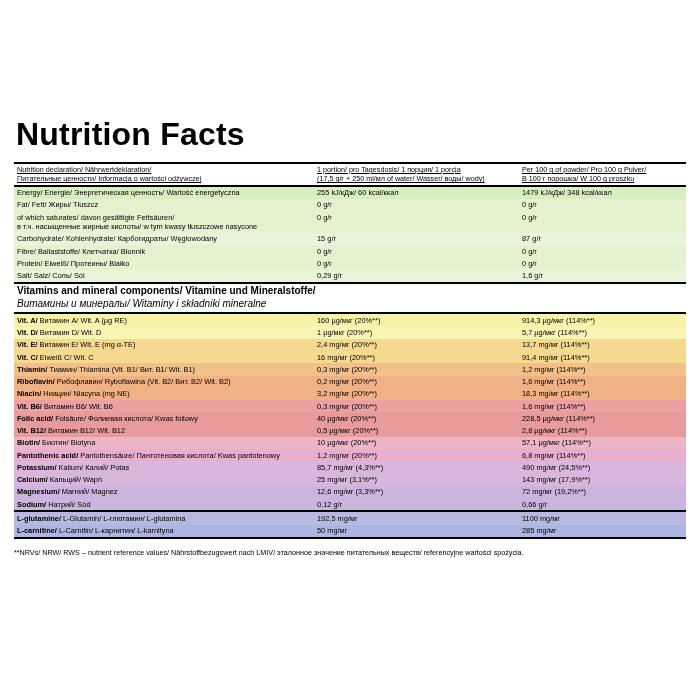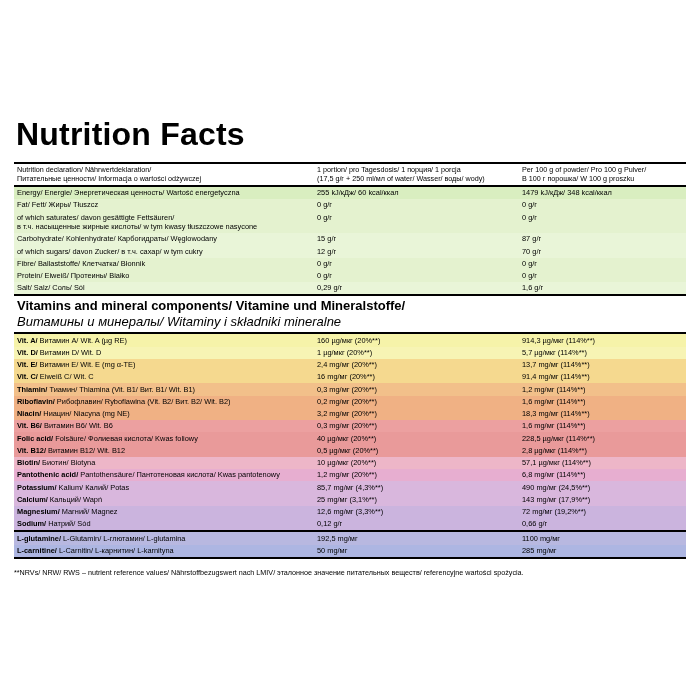--- a/index.html
+++ b/index.html
@@ -36,20 +36,21 @@
   }
   col.c1{width:300px;}
   col.c2{width:205px;}
   col.c3{width:167px;}
 
   .hdr td{
     font-size:7.2px;
     padding-top:3px;
     padding-bottom:4px;
     vertical-align:top;
+    text-decoration:underline;
   }
   .rule-top{border-top:2.5px solid #000;}
   .rule-bot{border-bottom:2.5px solid #000;}
 
   .b{font-weight:bold;text-align:right;}
   .two-line{display:block;}
 
   
   .r-green   {background:#d9eec0;}
   .r-green2  {background:#e4f2cf;}
@@ -64,21 +65,21 @@
   .r-pink    {background:#edb6c8;}
   .r-pink2   {background:#e7aed0;}
   .r-violet  {background:#d9b7dd;}
   .r-violet2 {background:#cbb4de;}
   .r-blue    {background:#b8b8e0;}
   .r-blue2   {background:#adb6e2;}
 
   .sectionhdr td{
     background:#ffffff;
     font-weight:bold;
-    font-size:13px;
+    font-size:10px;
     padding-top:4px;
     padding-bottom:3px;
   }
   .sectionhdr .sub{font-weight:normal;font-style:italic;}
 
   .footnote{
     width:672px;
     font-size:7.2px;
     margin-top:9px;
     line-height:1.3;
@@ -129,25 +130,20 @@
           <span class="two-line">в т.ч. насыщенные жирные кислоты/ w tym kwasy tłuszczowe nasycone</span>
         </td>
         <td>0 g/г</td>
         <td>0 g/г</td>
       </tr>
       <tr class="r-ltgreen">
         <td>Carbohydrate/ Kohlenhydrate/ Карбогидраты/ Węglowodany</td>
         <td>15 g/г</td>
         <td>87 g/г</td>
       </tr>
-      <tr class="r-ltgreen">
-        <td>of which sugars/ davon Zucker/ в т.ч. сахар/ w tym cukry</td>
-        <td>12 g/г</td>
-        <td>70 g/г</td>
-      </tr>
       <tr class="r-green2">
         <td>Fibre/ Ballaststoffe/ Клетчатка/ Błonnik</td>
         <td>0 g/г</td>
         <td>0 g/г</td>
       </tr>
       <tr class="r-green2">
         <td>Protein/ Eiweiß/ Протеины/ Białko</td>
         <td>0 g/г</td>
         <td>0 g/г</td>
       </tr>

